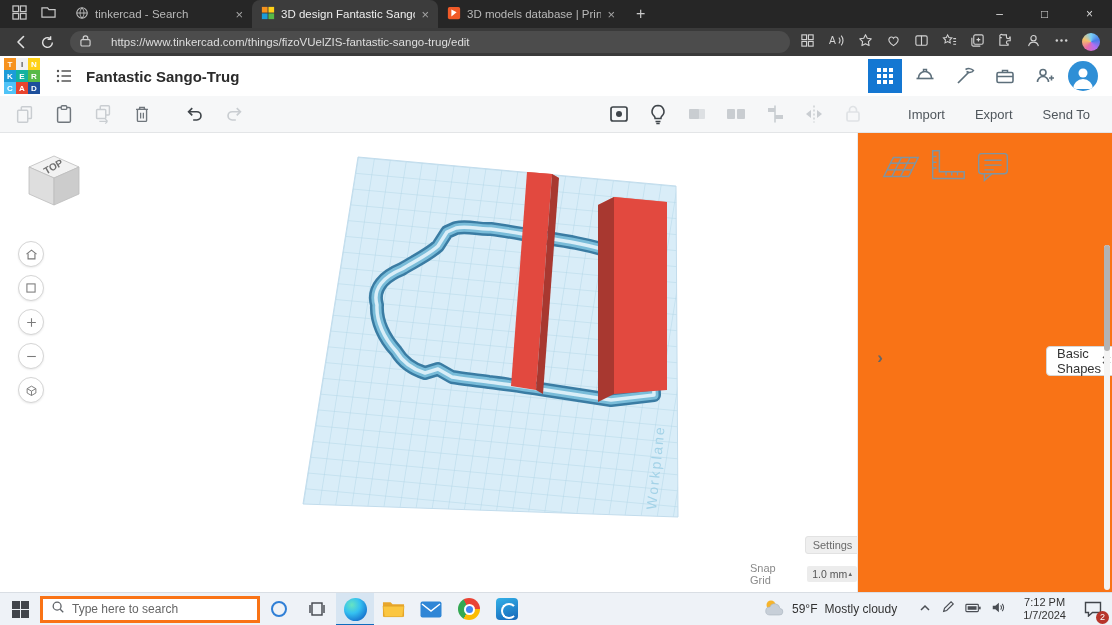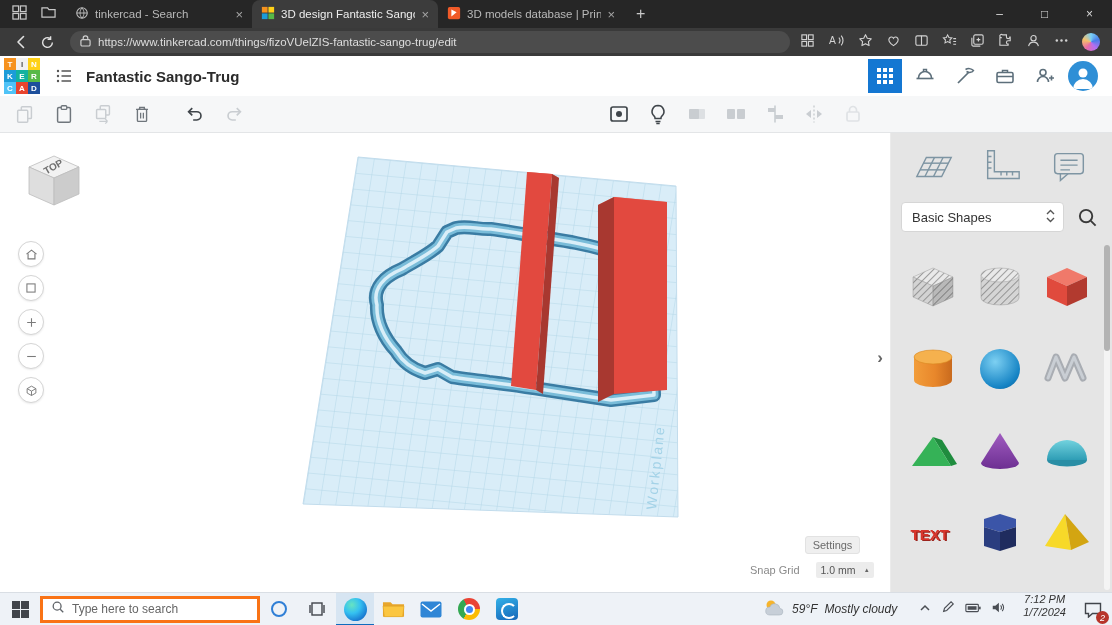--- a/index.html
+++ b/index.html
@@ -14,21 +14,21 @@
   .tab.active { background:#3c3c3c; border-radius:8px 8px 0 0; color:#ededed; }
   .tab .ttl { flex:1; white-space:nowrap; overflow:hidden; }
   .tab .cls { color:#a5a5a5; font-size:13px; line-height:1; }
   .newtab { color:#c8c8c8; font-size:16px; padding:0 12px; }
   .win-controls { margin-left:auto; display:flex; }
   .win-btn { width:45px; height:28px; display:flex; align-items:center; justify-content:center; color:#d8d8d8; font-size:12px; }
 
   
   .addressbar { height:28px; background:#3a3a3a; display:flex; align-items:center; padding:0 8px; }
   .nav-btn { width:26px; height:24px; display:flex; align-items:center; justify-content:center; color:#e0e0e0; }
-  .url-pill { flex:1; height:22px; background:#4c4c4c; border-radius:11px; display:flex; align-items:center; padding:0 10px; margin:0 10px; min-width:0; gap:7px; }
+  .url-pill { flex:1; height:22px; background:#4c4c4c; border-radius:11px; display:flex; align-items:center; padding:0 10px; margin:0 10px; min-width:0; gap:20px; }
   .url-text { font-size:11.5px; color:#dedede; white-space:nowrap; overflow:hidden; }
   .addr-icons { display:flex; align-items:center; gap:13px; padding-right:4px; color:#d2d2d2; }
   .copilot { width:18px; height:18px; border-radius:50%;
     background:conic-gradient(#7ad0f5,#4a7de8,#b56ef0,#e86aa6,#f5c06a,#7ad0f5); }
 
   
   .tc-header { height:40px; background:#fff; display:flex; align-items:center; padding:0 8px 0 4px; }
   .tc-logo { width:36px; height:36px; display:grid; grid-template-columns:repeat(3,12px); grid-template-rows:repeat(3,12px); }
   .tc-logo span { font-size:8px; font-weight:bold; color:#fff; display:flex; align-items:center; justify-content:center; }
   .menu-icon { width:28px; height:28px; margin-left:10px; color:#555; }
@@ -56,21 +56,21 @@
   .settings-btn { position:absolute; left:805px; top:403px; width:55px; height:18px; background:#efefef;
     border:1px solid #e2e2e2; border-radius:3px; font-size:11px; color:#6b6b6b; }
   .snapgrid { position:absolute; left:750px; top:429px; display:flex; align-items:center; gap:16px; font-size:11px; color:#8a8a8a; }
   .snap-pill { width:58px; height:16px; background:#ececec; border-radius:2px; display:flex; align-items:center;
     justify-content:space-between; padding:0 5px; color:#555; font-size:10.5px; }
   .snap-pill .arrow { font-size:7px; color:#666; }
   .panel-collapse { position:absolute; left:872px; top:212px; width:16px; height:26px; color:#666;
     font-size:17px; font-weight:bold; z-index:5; }
 
   
-  .shapes-panel { width:222px; background:#e5e5e5; border-left:1px solid #ebebeb; position:relative; display:flex; flex-direction:column; }
+  .shapes-panel { width:255px; background:#f97316; border-left:1px solid #ebebeb; position:relative; display:flex; }
   .panel-tools { display:flex; justify-content:space-between; padding:10px 20px 4px; color:#7e95a3; }
   .panel-tool { width:46px; height:48px; }
   .category-row { display:flex; align-items:center; padding:7px 10px 10px; }
   .category-dd { flex:1; height:30px; border:1px solid #d6d6d6; border-radius:4px; display:flex; align-items:center;
     justify-content:space-between; padding:0 7px 0 10px; font-size:13px; color:#333; background:#fff; }
   .search-btn { width:30px; height:30px; color:#333; margin-left:8px; }
   .shapes-grid { display:grid; grid-template-columns:repeat(3,1fr); row-gap:20px; padding:8px 12px 0 8px; justify-items:center; }
   .shape-tile { width:60px; height:62px; display:flex; align-items:flex-end; justify-content:center; }
   .panel-scroll { position:absolute; right:2px; top:112px; bottom:2px; width:6px; background:#f4f4f4; border-radius:3px; }
   .panel-thumb { position:absolute; top:0; width:6px; height:106px; background:#b3b3b3; border-radius:3px; }
@@ -85,21 +85,21 @@
   .tb-btn.active { background:#d7e5f2; box-shadow:inset 0 -2px 0 #0f6cbd; }
   .edge-logo { width:23px; height:23px; border-radius:50%;
     background:radial-gradient(circle at 34% 30%, #67e4c2 0%, #35c1f1 38%, #1b7fd4 72%, #0d5ca8 100%); }
   .chrome-logo { width:22px; height:22px; border-radius:50%; position:relative;
     background:conic-gradient(from -30deg, #ea4335 0 120deg, #fbbc05 0 240deg, #34a853 0 360deg); }
   .chrome-logo::before { content:""; position:absolute; left:5.5px; top:5.5px; width:11px; height:11px; border-radius:50%; background:#fff; }
   .chrome-logo::after { content:""; position:absolute; left:7.5px; top:7.5px; width:7px; height:7px; border-radius:50%; background:#4285f4; }
   .cura-logo { width:22px; height:22px; border-radius:4px; background:linear-gradient(160deg,#33b1e8,#1565b8); position:relative; }
   .cura-logo::before { content:""; position:absolute; left:5px; top:5px; width:12px; height:12px; border-radius:50%;
     border:2.5px solid #fff; border-right-color:transparent; }
-  .tb-right { margin-left:auto; display:flex; height:100%;font-style:italic; }
+  .tb-right { margin-left:auto; display:flex; align-items:center; height:100%; }
   .weather { display:flex; align-items:center; gap:7px; font-size:12px; color:#333; padding:0 12px; }
   .tray { display:flex; align-items:center; gap:10px; color:#4a4e54; padding:0 10px; }
   .clock { text-align:center; font-size:11px; color:#333; line-height:13px; padding:0 8px; }
   .notif { width:38px; height:33px; position:relative; color:#41454b; }
   .badge { position:absolute; right:3px; bottom:2px; min-width:13px; height:13px; border-radius:7px; background:#b7342a;
     color:#fff; font-size:9px; display:flex; align-items:center; justify-content:center; padding:0 2px; }
 </style>
 </head>
 <body>
 
@@ -406,20 +406,25 @@
           </svg>
         </div>
       <div class="tool-icon ctr vdis">
           <svg width="24" height="24" viewBox="0 0 24 24">
             <rect x="6" y="10" width="12" height="9" rx="1.5" fill="none" stroke="currentColor" stroke-width="1.7"></rect>
             <path d="M8.5 10V8a3.5 3.5 0 0 1 7 0v2" fill="none" stroke="currentColor" stroke-width="1.7"></path>
           </svg>
         </div>
     </div>
 
+    <div class="right-actions">
+      <span>Import</span>
+      <span>Export</span>
+      <span>Send To</span>
+    </div>
   </div>
 
   <div class="workspace">
 
     <div class="canvas">
       <svg class="scene" width="890" height="459" viewBox="0 0 890 459">
         <polygon points="358,24 676,53 678,384 303,371" fill="#d9edf8"></polygon>
         <polygon points="358,24 676,53 678,384 303,371" fill="url(#wpgrid)"></polygon>
         <polygon points="358,24 676,53 678,384 303,371" fill="none" stroke="#c2dcec" stroke-width="1"></polygon>
 

